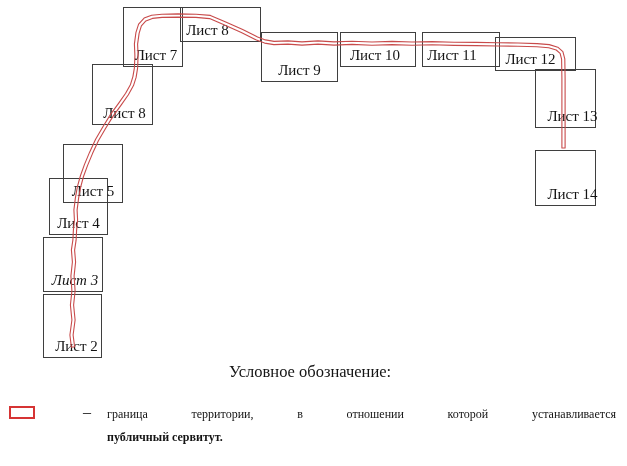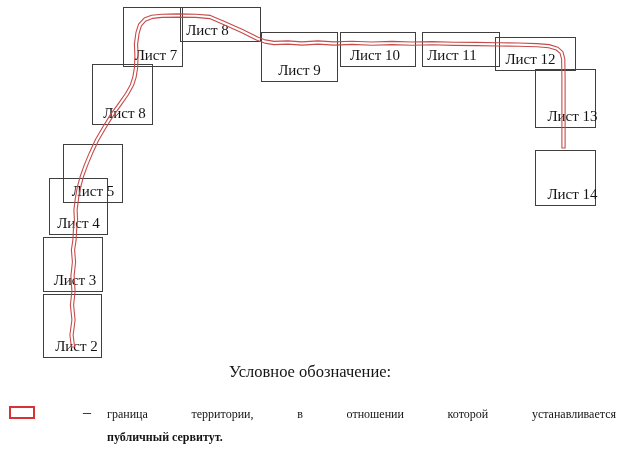--- a/index.html
+++ b/index.html
@@ -73,21 +73,21 @@
 </head>
 <body>
 
 <div id="stage">
 
   <div id="sheets">
       <div class="sheet" style="left: 43px; top: 294px; width: 59px; height: 64px; text-align: right;">
         <span class="sheet-label" style="transform: translateX(calc(-50% + 4px));">Лист 2</span>
       </div>
       <div class="sheet" style="left: 43px; top: 237px; width: 60px; height: 55px;">
-        <span class="sheet-label" style="transform: translateX(calc(-50% + 2px));">Лист 3</span>
+        <span class="sheet-label" style="transform: translateX(calc(-50% + 2px)); font-style: italic;">Лист 3</span>
       </div>
       <div class="sheet" style="left: 49px; top: 178px; width: 59px; height: 57px;">
         <span class="sheet-label" style="transform: translateX(calc(-50% + 0px));">Лист 4</span>
       </div>
       <div class="sheet" style="left: 63px; top: 121px; width: 60px; height: 59px; margin-top: 23px;">
         <span class="sheet-label" style="transform: translateX(calc(-50% + 0px));">Лист 5</span>
       </div>
       <div class="sheet" style="left: 92px; top: 64px; width: 61px; height: 61px;">
         <span class="sheet-label" style="transform: translateX(calc(-50% + 2px));">Лист 8</span>
       </div>

